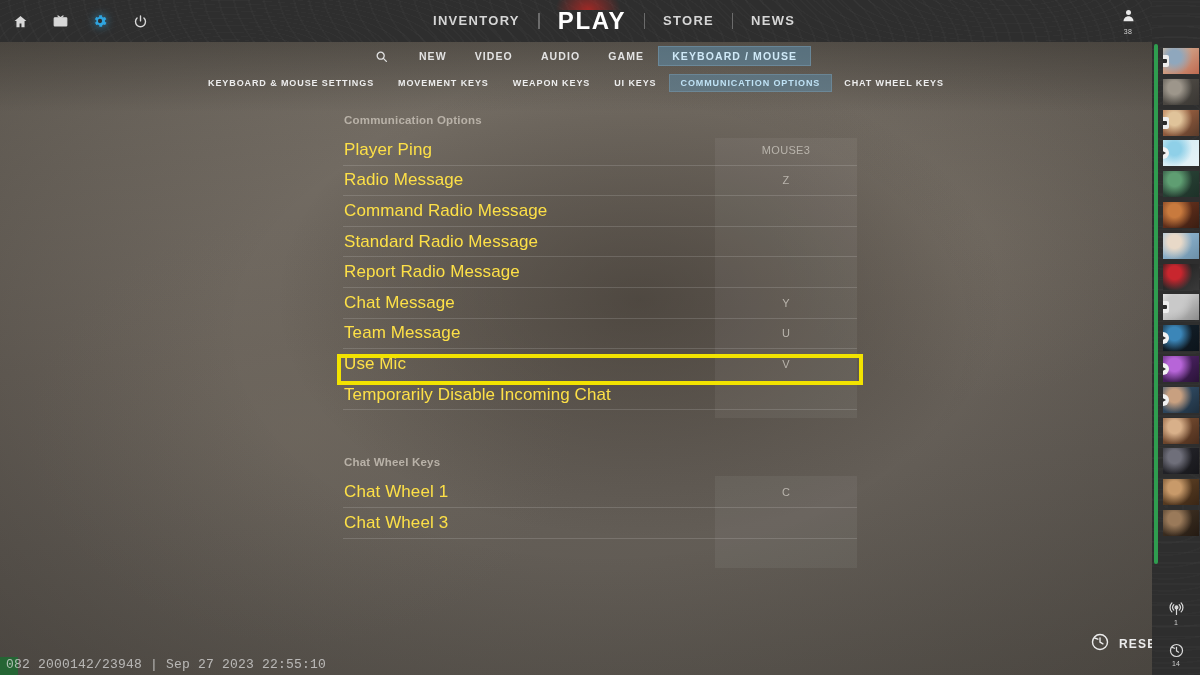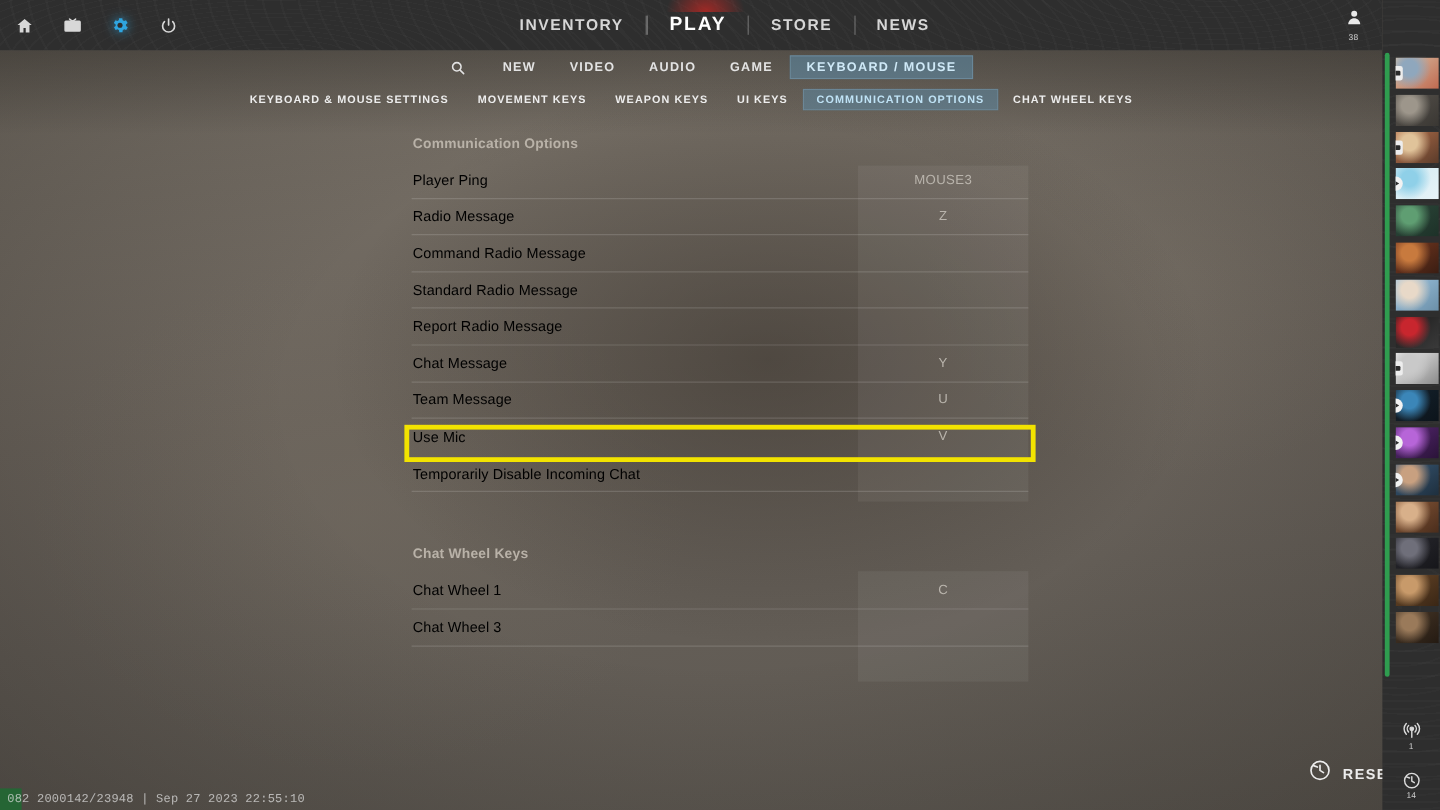--- a/index.html
+++ b/index.html
@@ -66,21 +66,21 @@
 
   .mainnav {
     position:absolute; left: 415px; top:0; height:42px;
     display:flex; align-items:center; gap:0;
   }
   .mainnav .item {
     color:#d6d6d6; font-size: 13px; font-weight:700; letter-spacing:1.3px;
     padding: 0 18px; line-height:42px; white-space:nowrap;
   }
   .mainnav .item.active {
-    color:#ffffff; font-size: 16px; letter-spacing:1.6px;
+    color:#ffffff; font-size: 24px; letter-spacing:1.6px;
   }
   .mainnav .sep {
     width:1px; height:16px; background: rgba(220,220,220,0.35);
   }
 
   .profile {
     position:absolute; right:0; top:0; width:48px; height:42px;
     display:flex; flex-direction:column; align-items:center; justify-content:center; gap:1px;
     color:#e9e9e9;
   }
@@ -136,21 +136,21 @@
   .sec-title {
     color: #b9b2a8; font-size: 11.5px; font-weight:700;
     letter-spacing:.2px; padding: 4px 0 9px 1px;
   }
   .row {
     position:relative; height: 30.6px;
     display:flex; align-items:center;
     border-bottom: 1px solid rgba(255,255,255,0.14);
   }
   .row .label {
-    color: #000000; font-size: 12px; letter-spacing:.1px;
+    color: #fde047; font-size: 17px; letter-spacing:.1px;
     padding-left: 1px;
     text-align: right;
   }
   .row .value {
     position:absolute; left: 372px; width: 142px; text-align:center;
     color: #b9b4ac; font-size: 11px; letter-spacing:.3px;
   }
   .row.highlight {
     border-bottom-color: transparent;
   }
@@ -168,21 +168,21 @@
     display:flex; align-items:center; gap:9px;
     color:#ececec;
   }
   .reset .rlabel { font-size: 12px; font-weight:700; letter-spacing:1.2px; }
 
   
   .statusline {
     position:absolute; left: 6px; bottom: 3px;
     color: rgba(225,225,225,0.72);
     font-family: "Liberation Mono", monospace;
-    font-size: 10px; letter-spacing: .2px; white-space:nowrap;
+    font-size: 13px; letter-spacing: .2px; white-space:nowrap;
   }
 
   
   .sidebar {
     position:absolute; right:0; top:0; width:48px; height:675px;
     background:#2e2e2e;
   }
   .sidebar-texture {
     position:absolute; inset:0;
     background:

